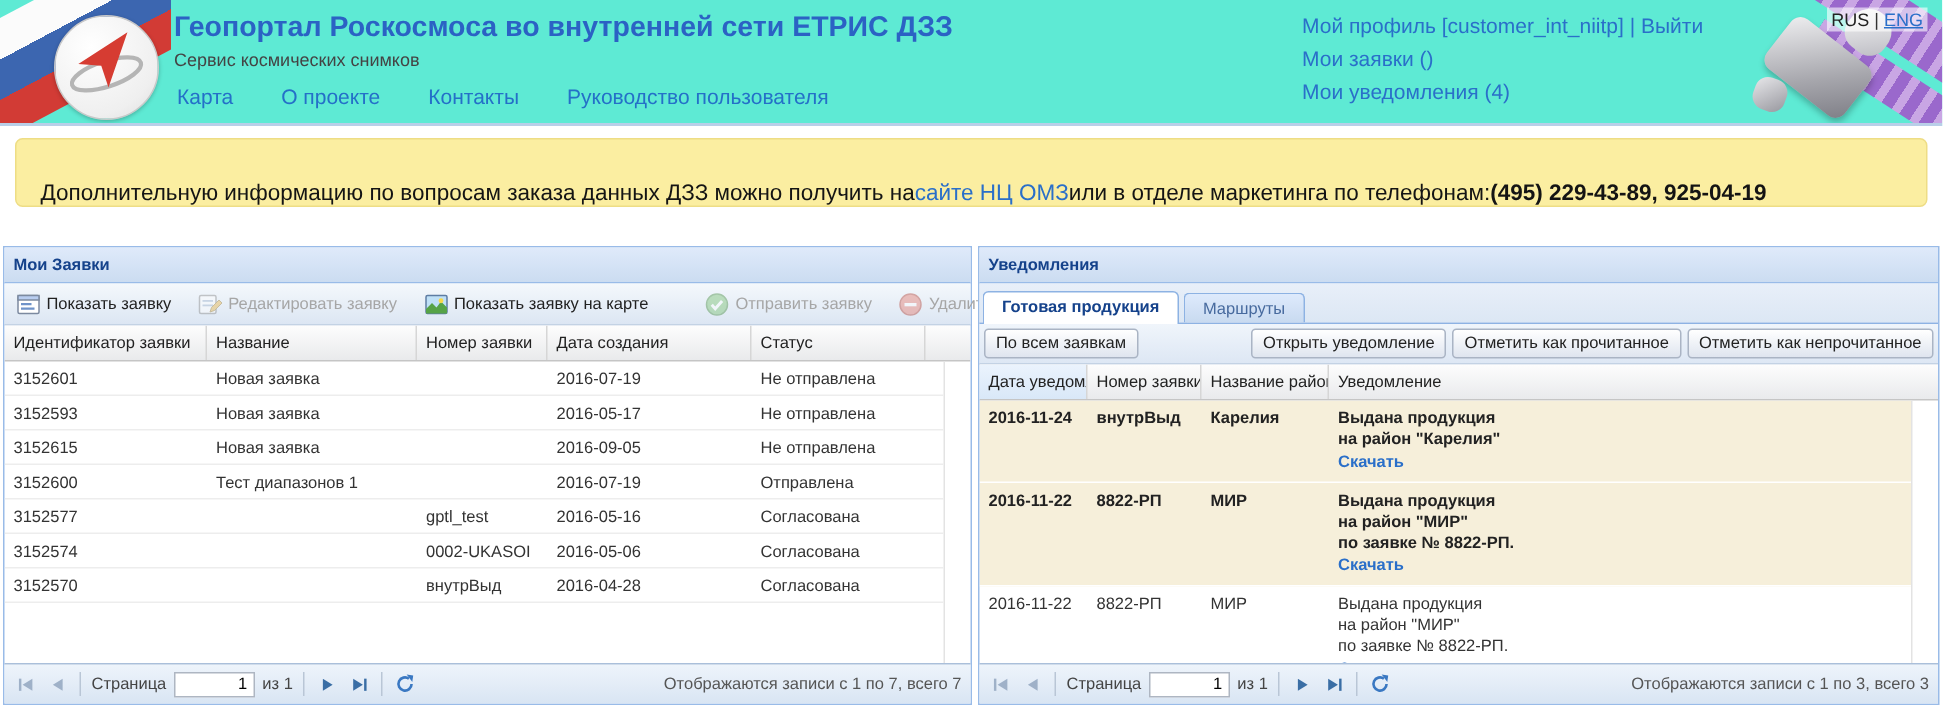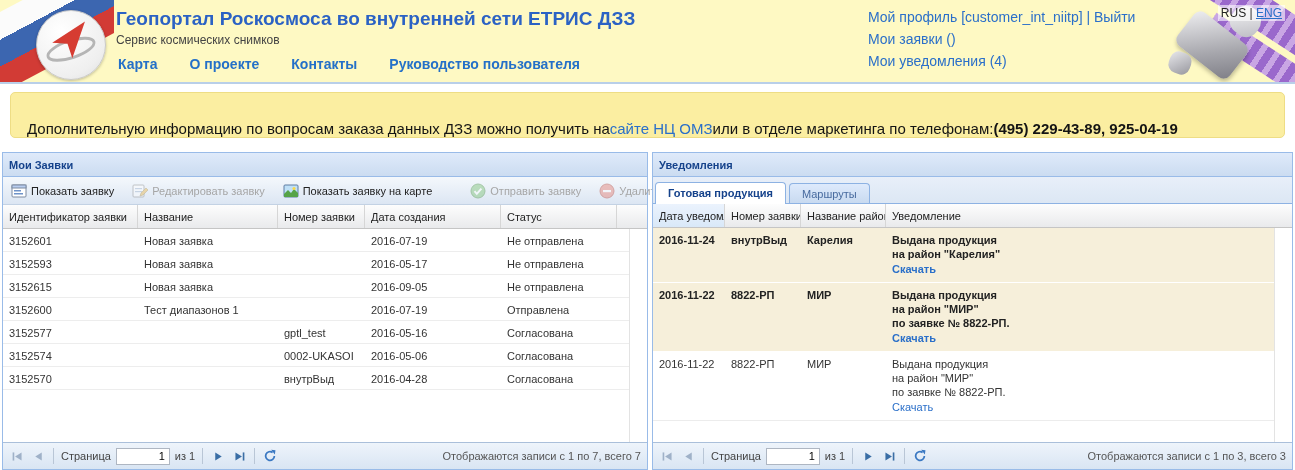--- a/index.html
+++ b/index.html
@@ -1,30 +1,30 @@
 <!DOCTYPE html>
 <html><head>
 <meta charset="utf-8">
 <style>
   html,body{margin:0;padding:0;background:#fff;}
   body{font-family:"Liberation Sans",sans-serif;}
   .page{position:relative;width:1295px;height:470px;background:#fff;overflow:hidden;}
 
   
-  .topbar{position:absolute;left:0;top:0;width:100%;height:84px;background:#fef9c3;border-bottom:2px solid #b9cfe8;box-sizing:border-box;}
+  .topbar{position:absolute;left:0;top:0;width:100%;height:84px;background:#5eead4;border-bottom:2px solid #b9cfe8;box-sizing:border-box;}
   .logo{position:absolute;left:0;top:0;width:114px;height:82px;overflow:hidden;}
   .flag{position:absolute;left:-92px;top:-14px;width:300px;height:72px;transform:rotate(-28deg);
         background:linear-gradient(180deg,#fbfbfb 0 34%,#3c66b0 34% 67%,#d23b35 67% 100%);}
   .emblem{position:absolute;left:36px;top:10px;width:68px;height:68px;border-radius:50%;
           background:radial-gradient(circle at 35% 30%,#ffffff,#efefef 70%,#dcdcdc);
           border:1px solid #c9c9c9;box-shadow:0 1px 3px rgba(0,0,0,.25);}
   .title-block{position:absolute;left:116px;top:8px;}
   .title{font-size:19px;font-weight:bold;color:#2b62c4;white-space:nowrap;}
   .subtitle{font-size:12px;color:#444;margin-top:3px;}
-  .nav{position:absolute;left:118px;top:56px;display:flex;gap:32px;font-size:14px;font-weight:bold;}
+  .nav{position:absolute;left:118px;top:56px;display:flex;gap:32px;font-size:14px;font-weight:normal;}
   .nav span{color:#2470c8;cursor:pointer;}
   .user-links{position:absolute;left:868px;top:6px;font-size:14px;line-height:22px;color:#2a6fc9;white-space:nowrap;z-index:4;}
   .user-links .sep{color:#2a6fc9;}
   .satellite{position:absolute;right:0;top:0;width:162px;height:82px;overflow:hidden;}
   .sat-a{position:absolute;width:160px;height:34px;right:-40px;top:-8px;transform:rotate(33deg);
          background:repeating-linear-gradient(90deg,#c9a6e4 0 6px,#9a68cc 6px 14px);border-radius:3px;}
   .sat-b{position:absolute;width:130px;height:26px;right:-34px;top:46px;transform:rotate(33deg);
          background:repeating-linear-gradient(90deg,#c9a6e4 0 6px,#9a68cc 6px 14px);}
   .sat-body{position:absolute;width:66px;height:42px;left:46px;top:24px;transform:rotate(38deg);
             background:linear-gradient(135deg,#f0f0f2,#a7a7ad 60%,#7d7d85);border-radius:8px;box-shadow:2px 2px 4px rgba(0,0,0,.25);}
@@ -37,21 +37,21 @@
   .lang .rus{color:#222;}
 
   
   .banner{position:absolute;left:10px;right:10px;top:92px;height:46px;box-sizing:border-box;
           background:#fbeea1;border:1px solid #eedd85;border-radius:5px;
           display:flex;align-items:flex-end;padding:0 16px;font-size:15px;color:#141414;white-space:nowrap;}
   .banner .blink{color:#2a6fc9;cursor:pointer;}
   .banner .phones{font-weight:bold;}
 
   
-  .panel{position:absolute;top:152px;bottom:0;border:1px solid #99bbe8;background:#fff;
+  .panel{position:absolute;top:164px;bottom:0;border:1px solid #99bbe8;background:#fff;
          display:flex;flex-direction:column;box-sizing:border-box;}
   .panel.left{left:2px;width:646px;}
   .panel.right{left:652px;width:641px;}
   .panel-header{height:24px;flex:0 0 24px;background:linear-gradient(#dfeafa,#cbdcf1);border-bottom:1px solid #99bbe8;
                 color:#15428b;font-weight:bold;font-size:11px;padding:6px 6px 0;box-sizing:border-box;}
 
   
   .ltoolbar{height:27px;flex:0 0 27px;background:linear-gradient(#f4f8fc,#dce6f3);border-bottom:1px solid #c3d2e4;
             display:flex;align-items:center;padding:0 4px;gap:10px;font-size:11px;}
   .tbtn{display:flex;align-items:center;gap:4px;padding:2px 4px;color:#222;border-radius:3px;cursor:pointer;white-space:nowrap;}
@@ -321,20 +321,27 @@
   </div>
 
   <div class="panel right">
     <div class="panel-header">Уведомления</div>
 
     <div class="tabstrip">
       <div class="tab active">Готовая продукция</div>
       <div class="tab">Маршруты</div>
     </div>
 
+    <div class="ntoolbar">
+      <div class="btn">По всем заявкам</div>
+      <div class="spacer"></div>
+      <div class="btn">Открыть уведомление</div>
+      <div class="btn">Отметить как прочитанное</div>
+      <div class="btn">Отметить как непрочитанное</div>
+    </div>
 
     <div class="grid">
       <div class="ghead ncols">
         <div class="hc sorted">Дата уведомл...</div>
         <div class="hc">Номер заявки</div>
         <div class="hc">Название района</div>
         <div class="hc filler">Уведомление</div>
       </div>
       <div class="gbody">
         <div class="nrow unread">

